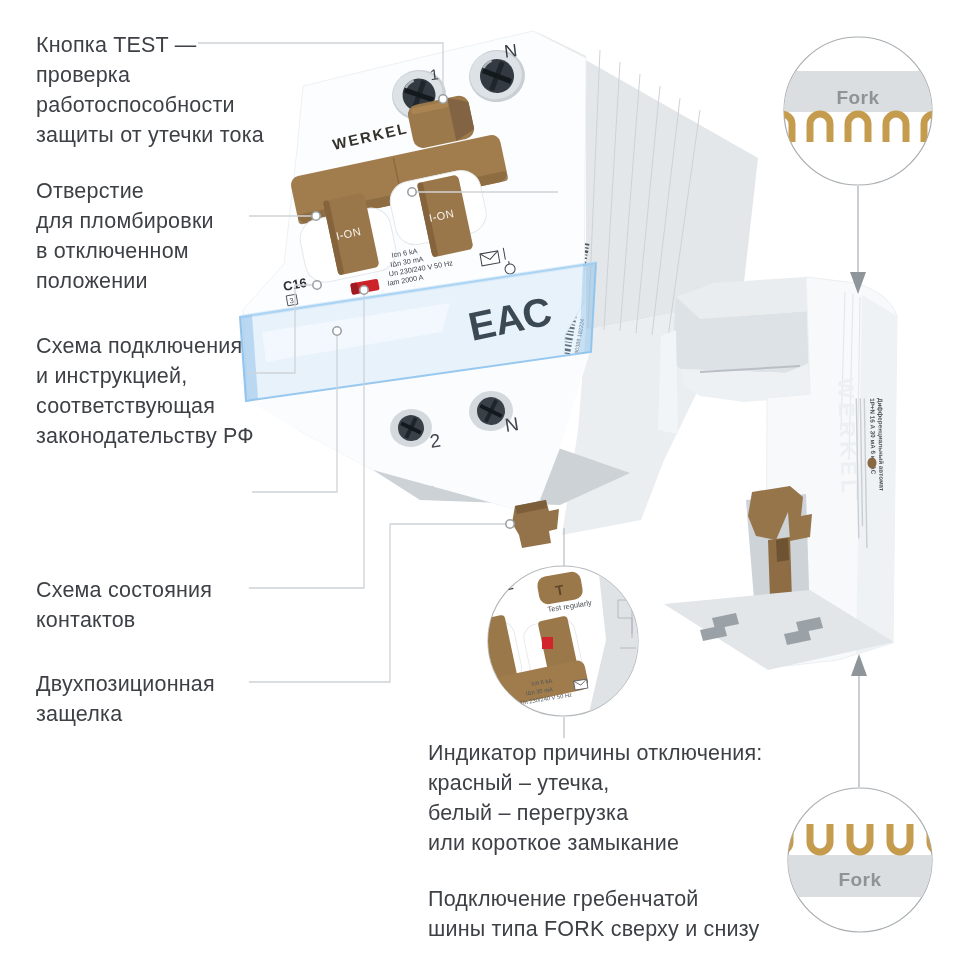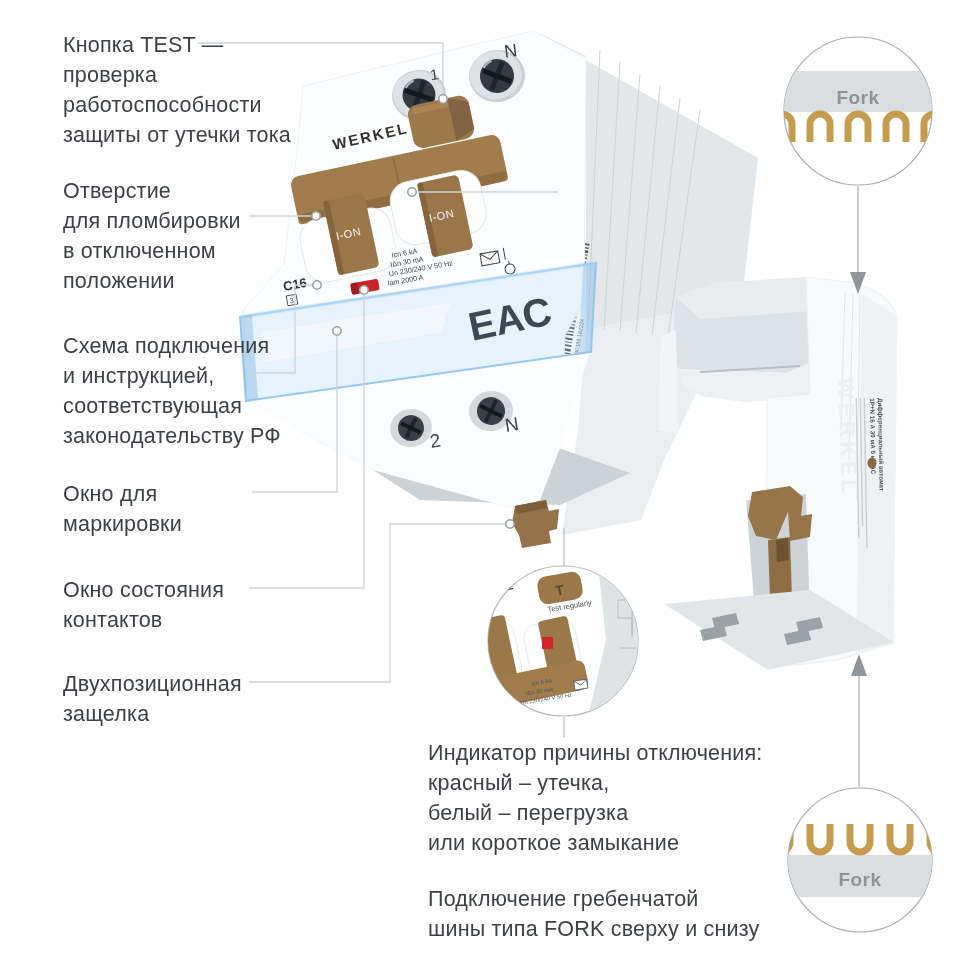--- a/index.html
+++ b/index.html
@@ -1,21 +1,21 @@
 <!DOCTYPE html>
 <html><head>
 <meta charset="utf-8">
 <style>
   html,body{margin:0;padding:0;background:#ffffff;}
   body{width:970px;height:970px;font-family:"Liberation Sans",sans-serif;}
   .canvas{position:relative;width:970px;height:970px;background:#fff;overflow:hidden;}
   svg.scene{position:absolute;left:0;top:0;}
   svg text{font-family:"Liberation Sans",sans-serif;}
   .label{position:absolute;left:36px;color:#3d4045;font-size:21.5px;line-height:30px;
-         font-weight:500;white-space:pre-line;letter-spacing:0.2px;margin-left:27px;}
+         font-weight:500;white-space:pre-line;letter-spacing:0.2px;}
   .l1{top:30px}.l2{top:176px}.l3{top:331px}.l4{top:479px}.l5{top:575px}
   .l6{top:669px}.l7{top:760px}.l8{top:850px}
   .caption{position:absolute;left:428px;color:#3d4045;font-size:21.5px;line-height:30px;
          font-weight:500;white-space:pre-line;letter-spacing:0.2px;}
   .c1{top:738px}.c2{top:884px}
 </style>
 </head>
 <body>
 
 <div class="canvas">
@@ -374,23 +374,21 @@
 работоспособности
 защиты от утечки тока</div>
 <div class="label l2">Отверстие
 для пломбировки
 в отключенном
 положении</div>
 <div class="label l3">Схема подключения
 и инструкцией,
 соответствующая
 законодательству РФ</div>
-<div class="label l4">Окно для
-маркировки</div>
-<div class="label l5">Окно состояния
+<div class="label l5">Схема состояния
 контактов</div>
 <div class="label l6">Двухпозиционная
 защелка</div>
 
 <div class="caption c1">Индикатор причины отключения:
 красный – утечка,
 белый – перегрузка
 или короткое замыкание</div>
 <div class="caption c2">Подключение гребенчатой
 шины типа FORK сверху и снизу</div>

